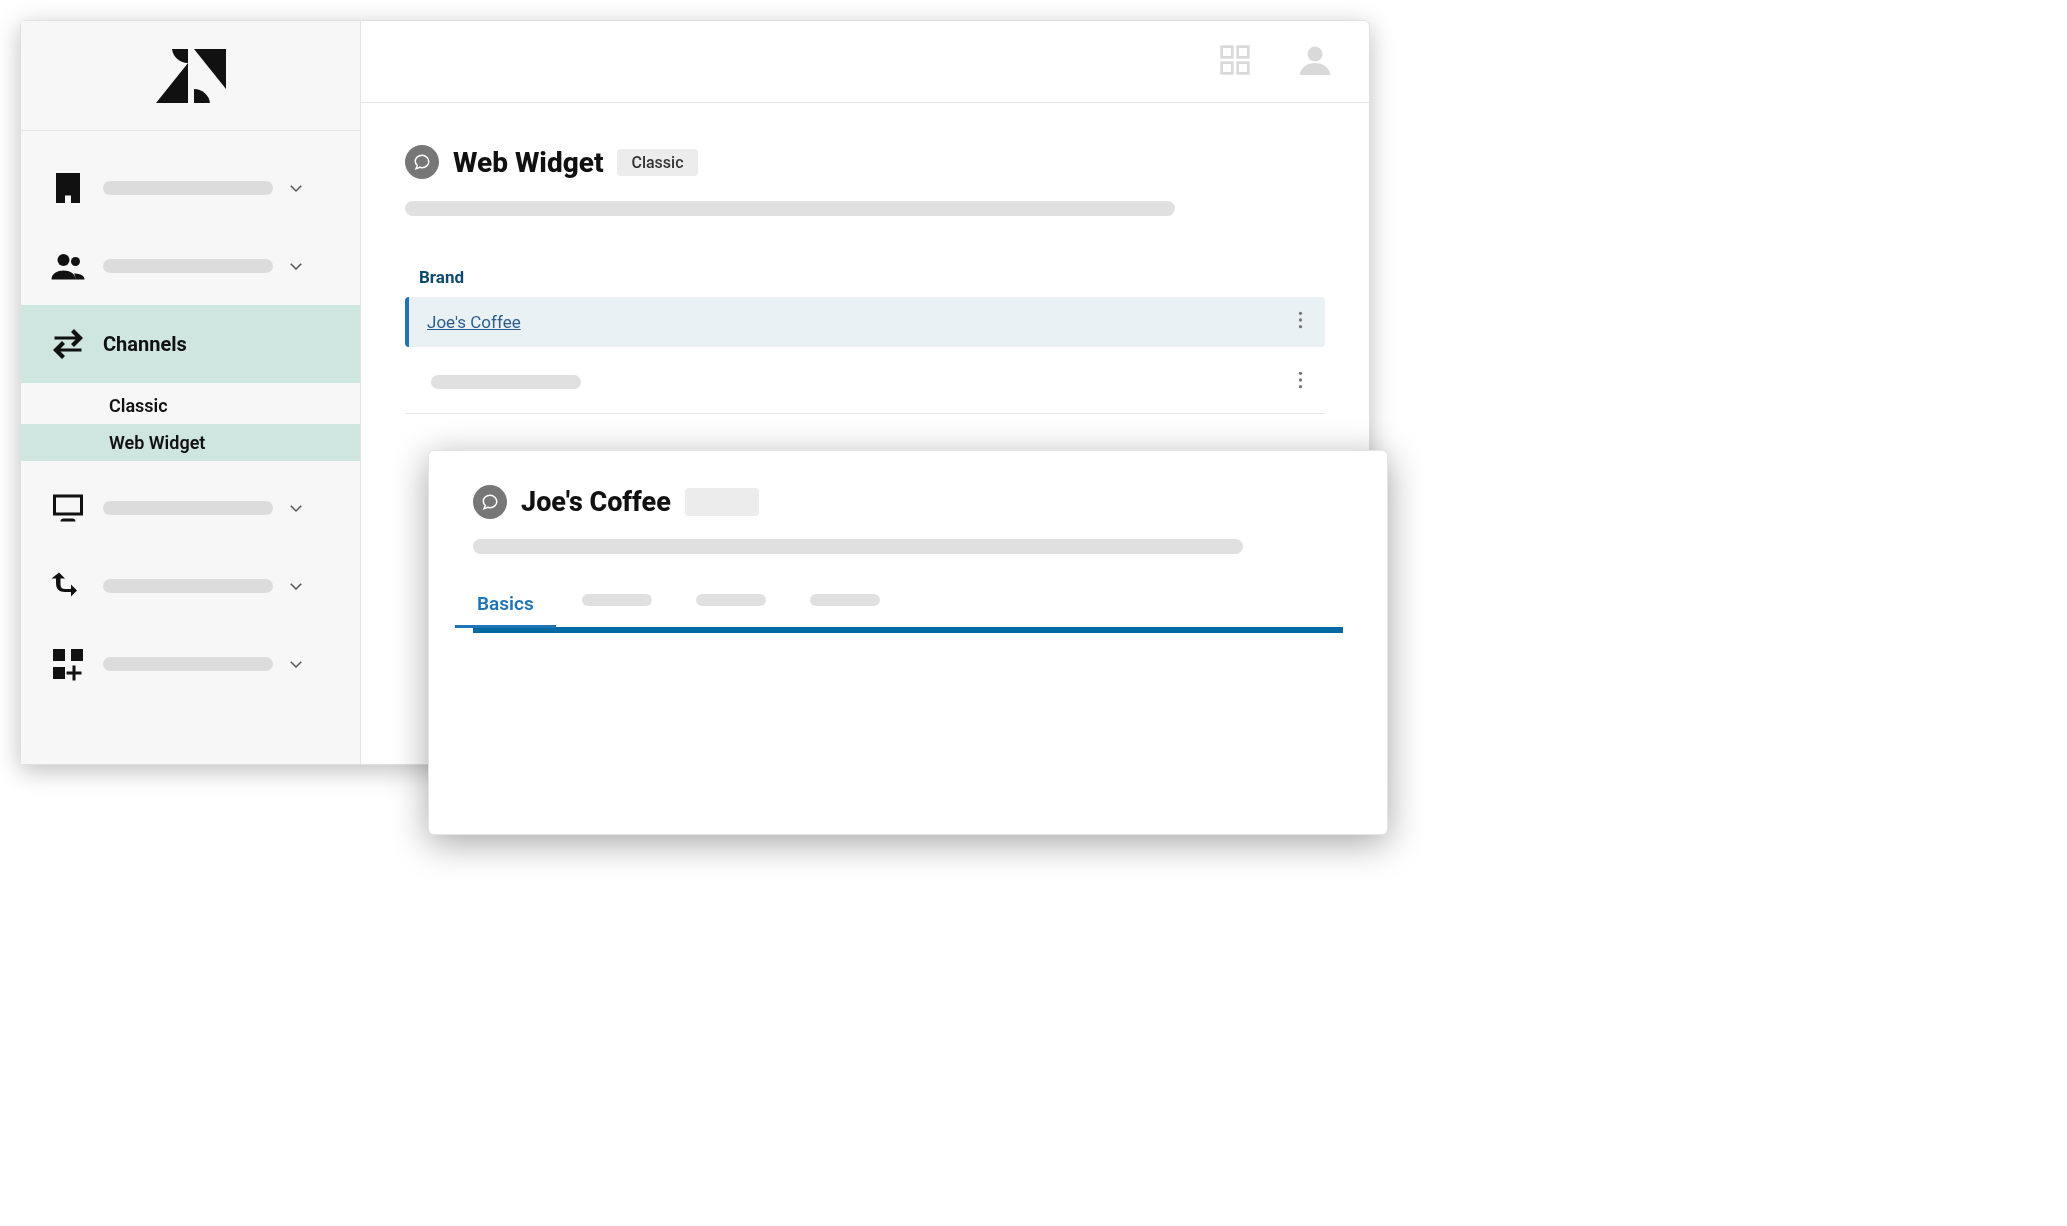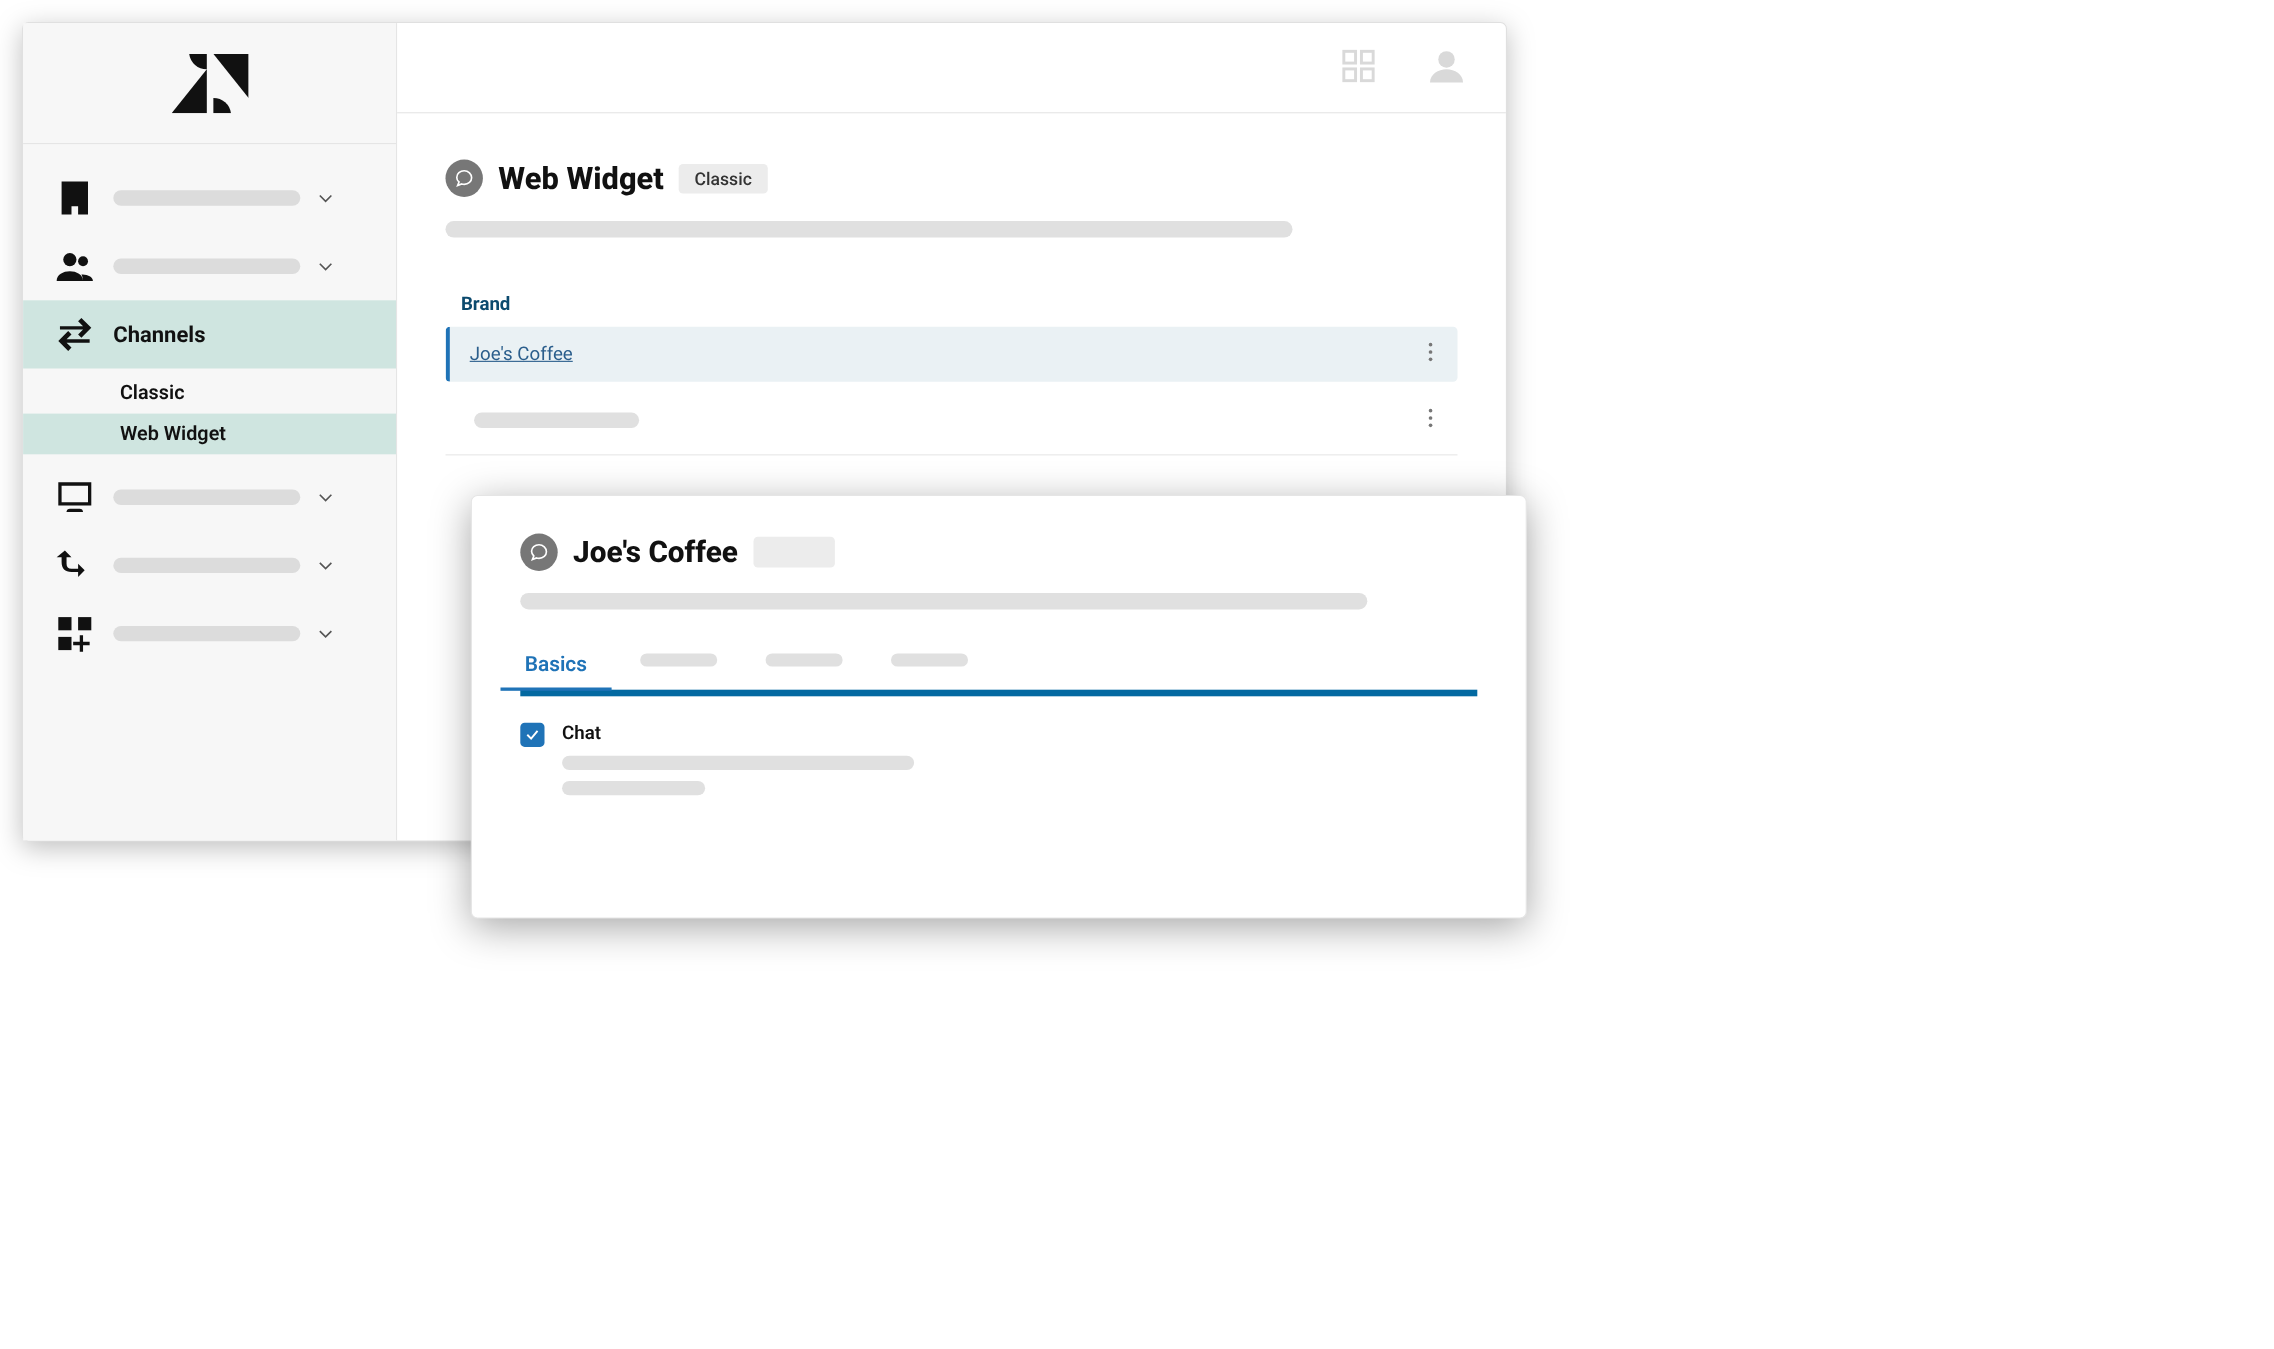--- a/index.html
+++ b/index.html
@@ -41,21 +41,21 @@
     border-bottom: 1px solid #e5e5e5;
   }
   .logo-area svg { width: 70px; height: 54px; }
   .nav-list { padding: 18px 0 0 0; }
   .nav-item {
     display: flex;
     align-items: center;
     gap: 14px;
     padding: 12px 20px 12px 26px;
     cursor: pointer;
-    height: 62px;
+    height: 78px;
   }
   .nav-item.selected {
     background: #cfe5e0;
   }
   .nav-icon { width: 42px; display:flex; justify-content:center; }
   .nav-icon svg { width: 36px; height: 36px; fill: #111; }
   .nav-label-ph {
     height: 14px;
     background: #dcdcdc;
     border-radius: 7px;
@@ -426,28 +426,16 @@
     </div>
     <div class="ov-desc-ph"></div>
 
     <div class="tabs">
       <div class="tab active">Basics</div>
       <div class="tab-ph"></div>
       <div class="tab-ph"></div>
       <div class="tab-ph"></div>
     </div>
 
-    <div class="option-row">
-      <span class="checkbox">
-        <svg viewBox="0 0 24 24">
-            <polyline points="4 12 10 18 20 6"></polyline>
-          </svg>
-      </span>
-      <div>
-        <div class="option-label">Chat</div>
-        <div class="option-desc-ph"></div>
-        <div class="option-desc-ph2"></div>
-      </div>
-    </div>
 
   </div>
 
 </div>
 
 </body></html>

